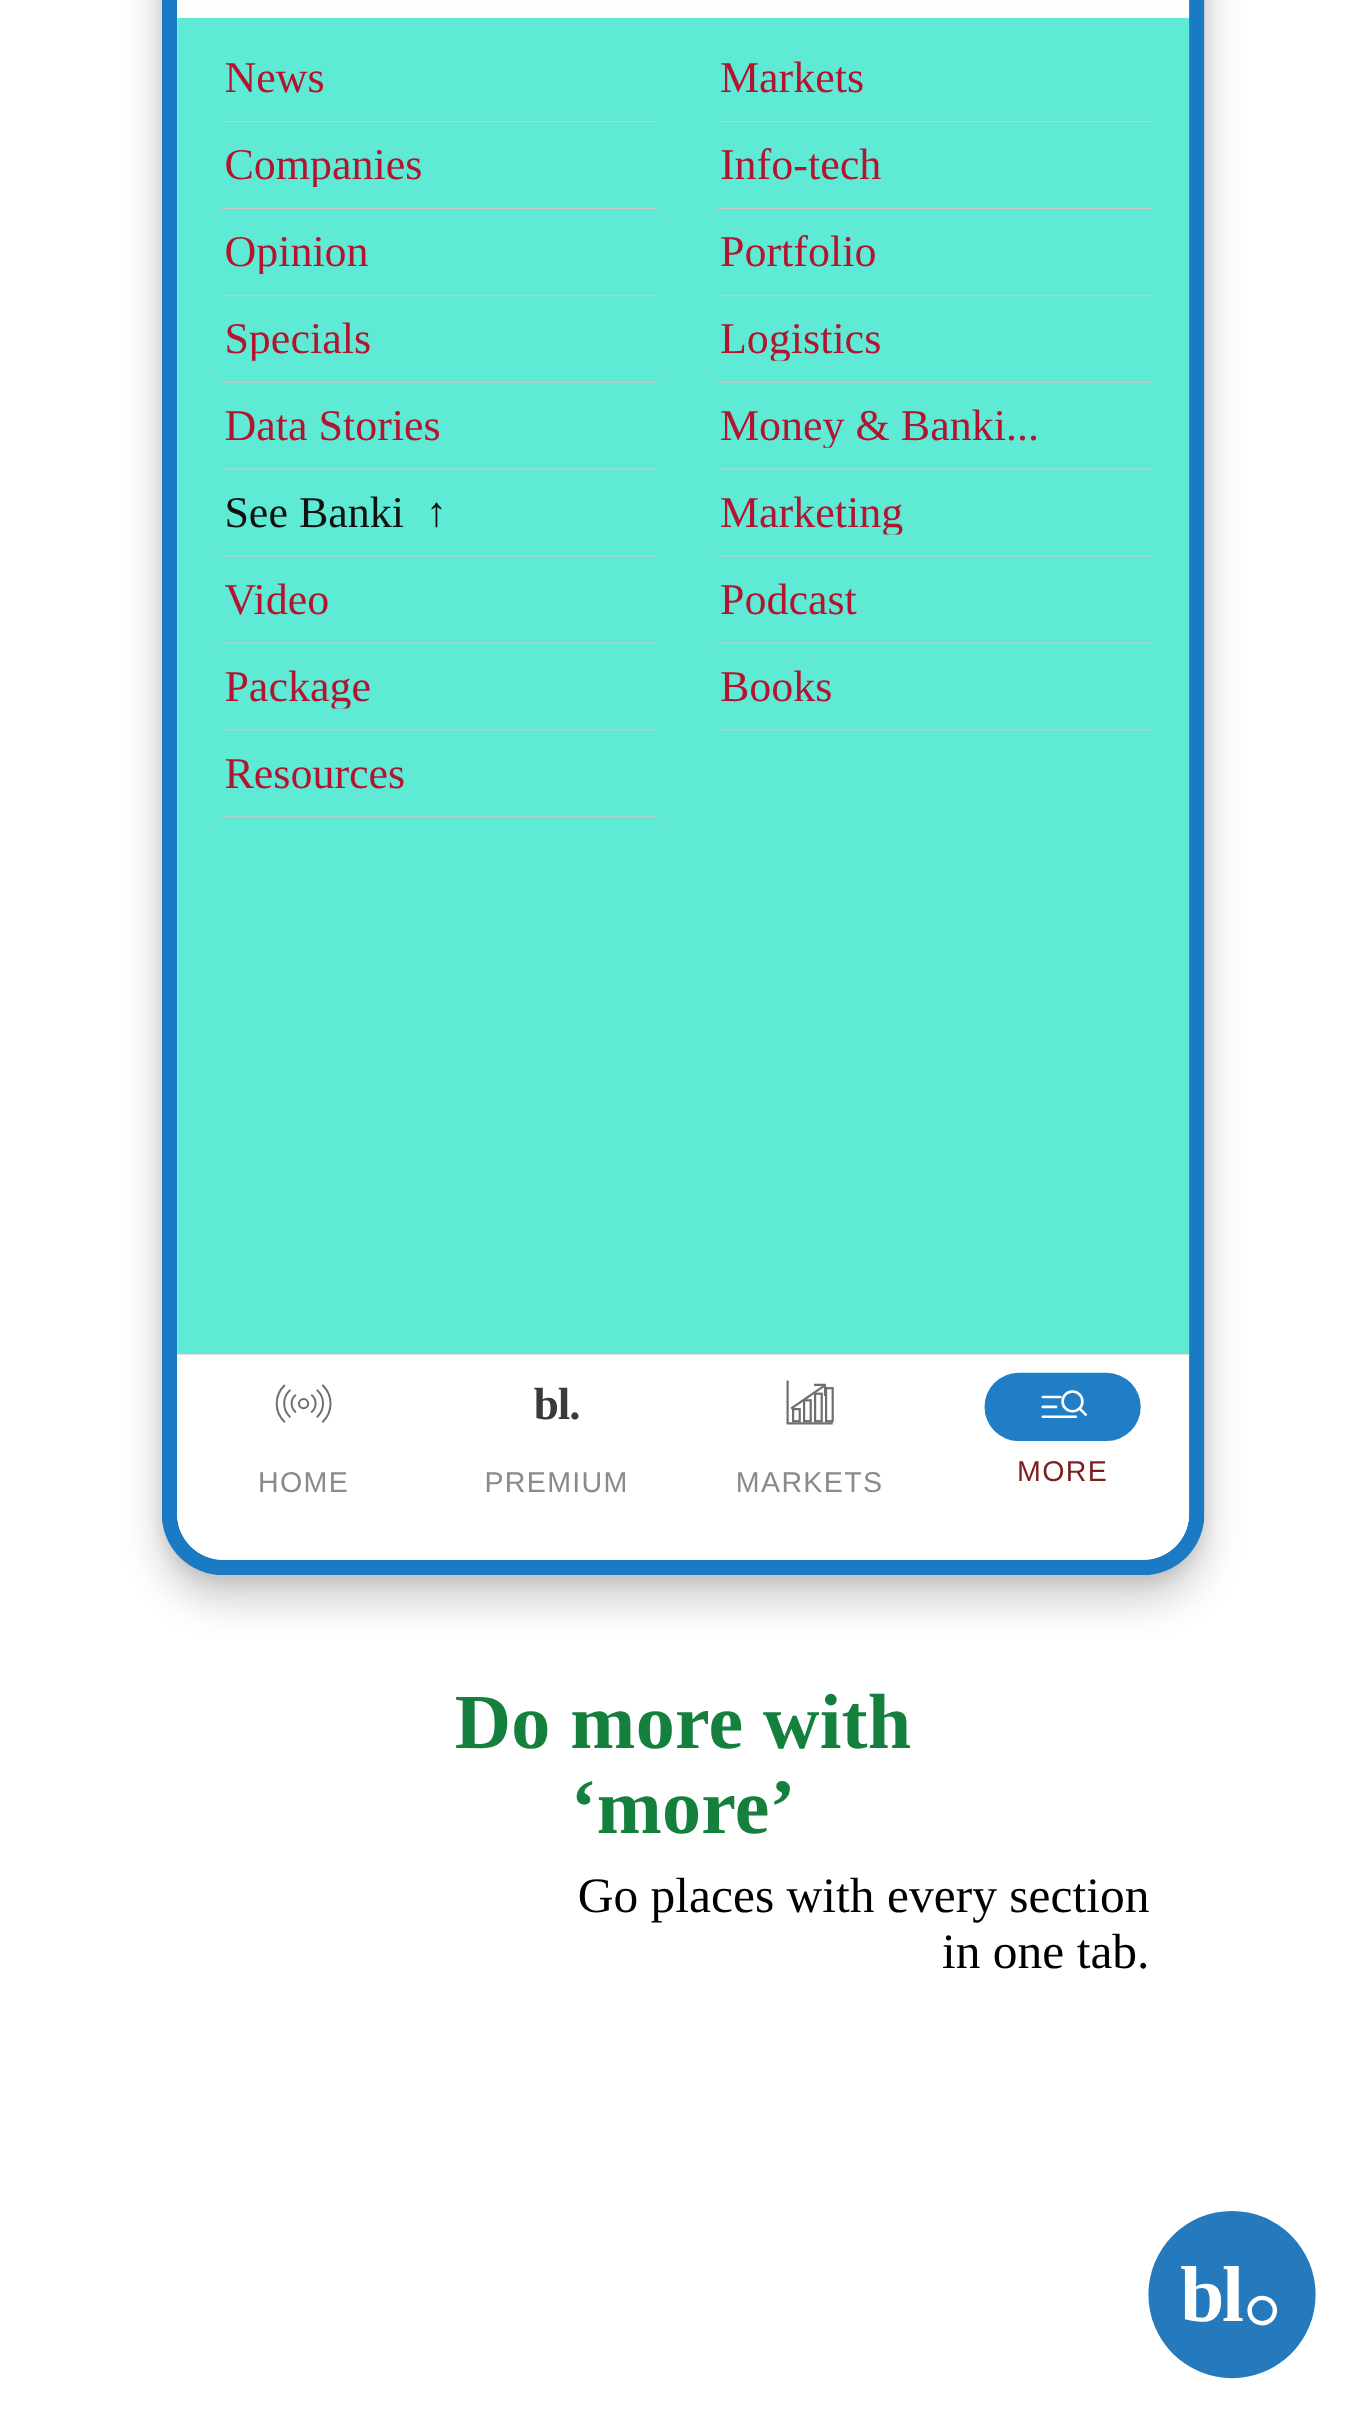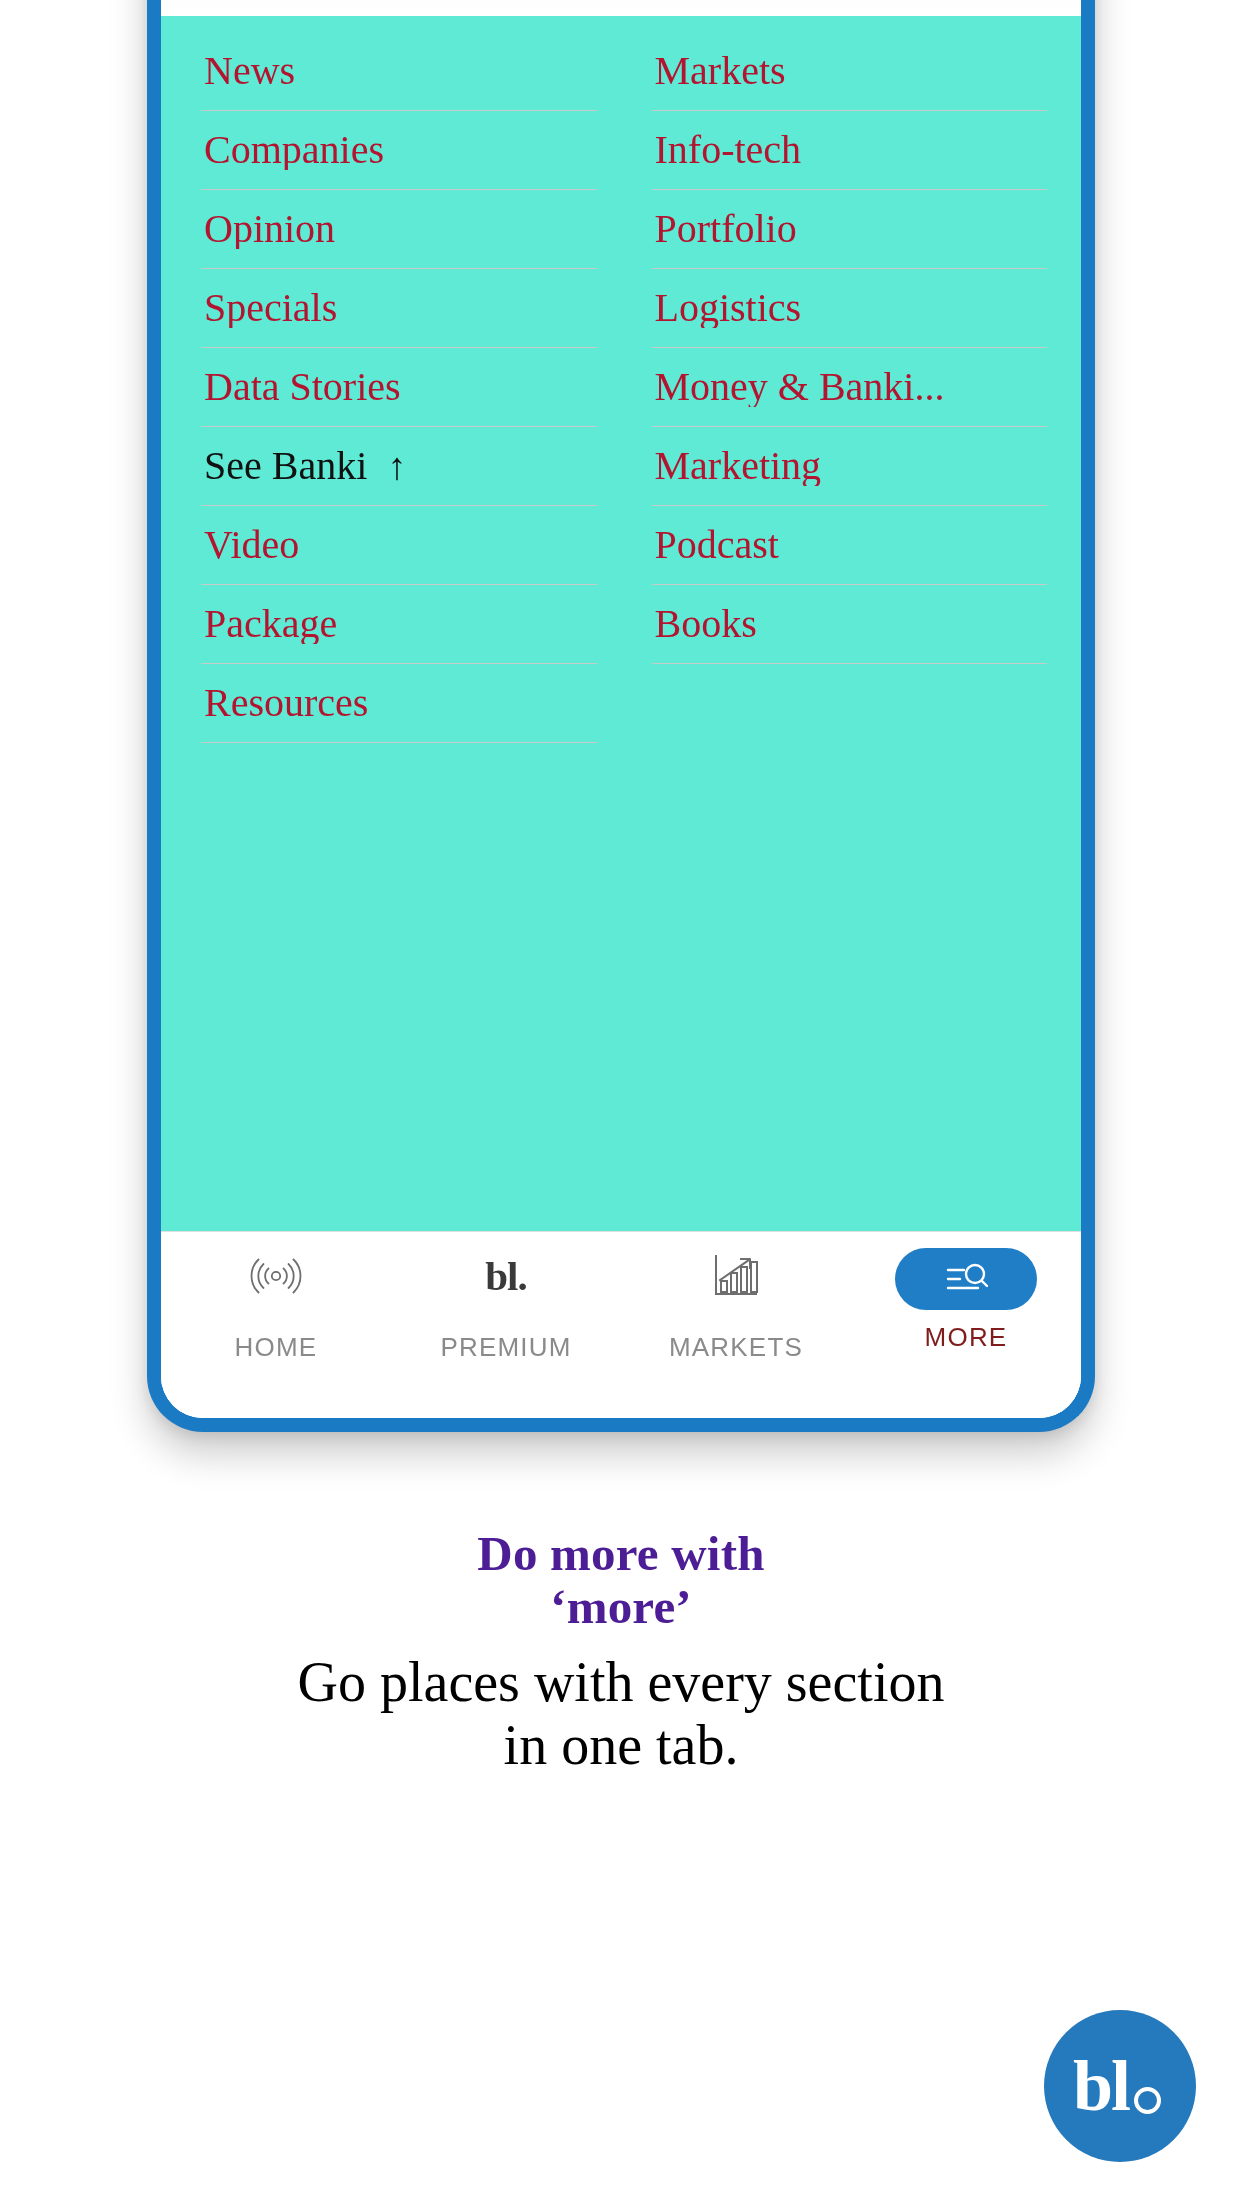--- a/index.html
+++ b/index.html
@@ -164,33 +164,34 @@
   
   .promo-copy {
     position: absolute;
     left: 0;
     right: 0;
     top: 1528px;
     text-align: center;
     padding: 0 150px;
   }
   .promo-heading {
-    color: #4c1d95;
+    color: #15803d;
     font-weight: bold;
-    font-size: 49px;
+    font-size: 71px;
     line-height: 1.08;
     letter-spacing: 0.2px;
     margin: 0 0 14px 0;
   }
   .promo-sub {
     color: #000000;
-    font-size: 56px;
+    font-size: 45px;
     line-height: 1.12;
     margin: 17px;
     padding: 0 30px;
+    text-align: right;
   }
 
   
   .logo-badge {
     position: absolute;
     left: 1044px;
     top: 2010px;
     width: 152px;
     height: 152px;
     border-radius: 50%;

